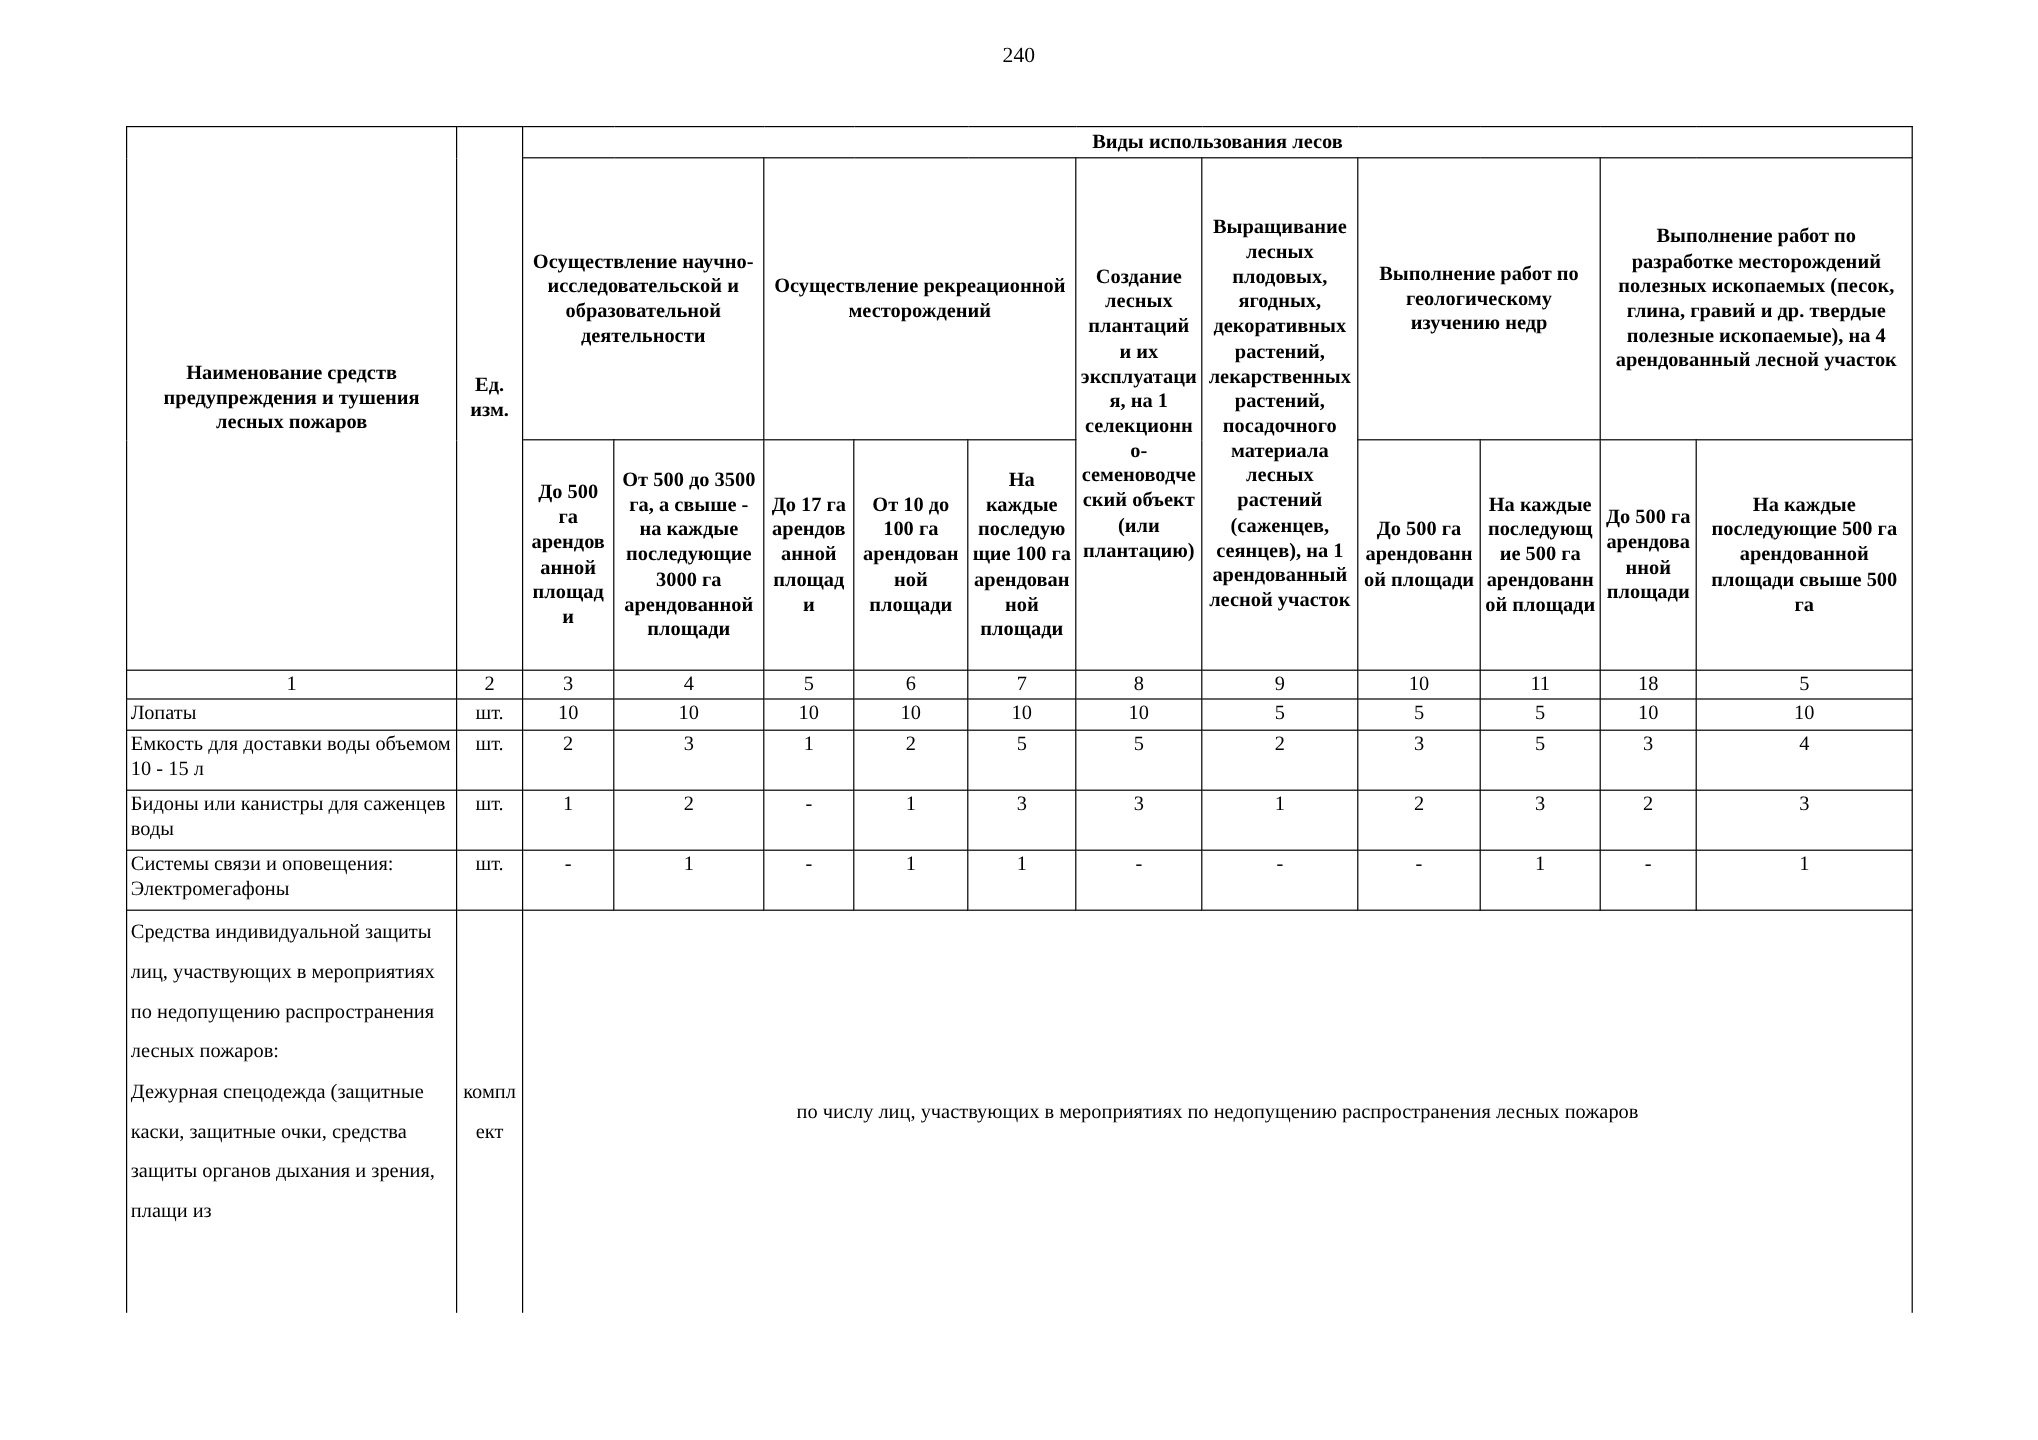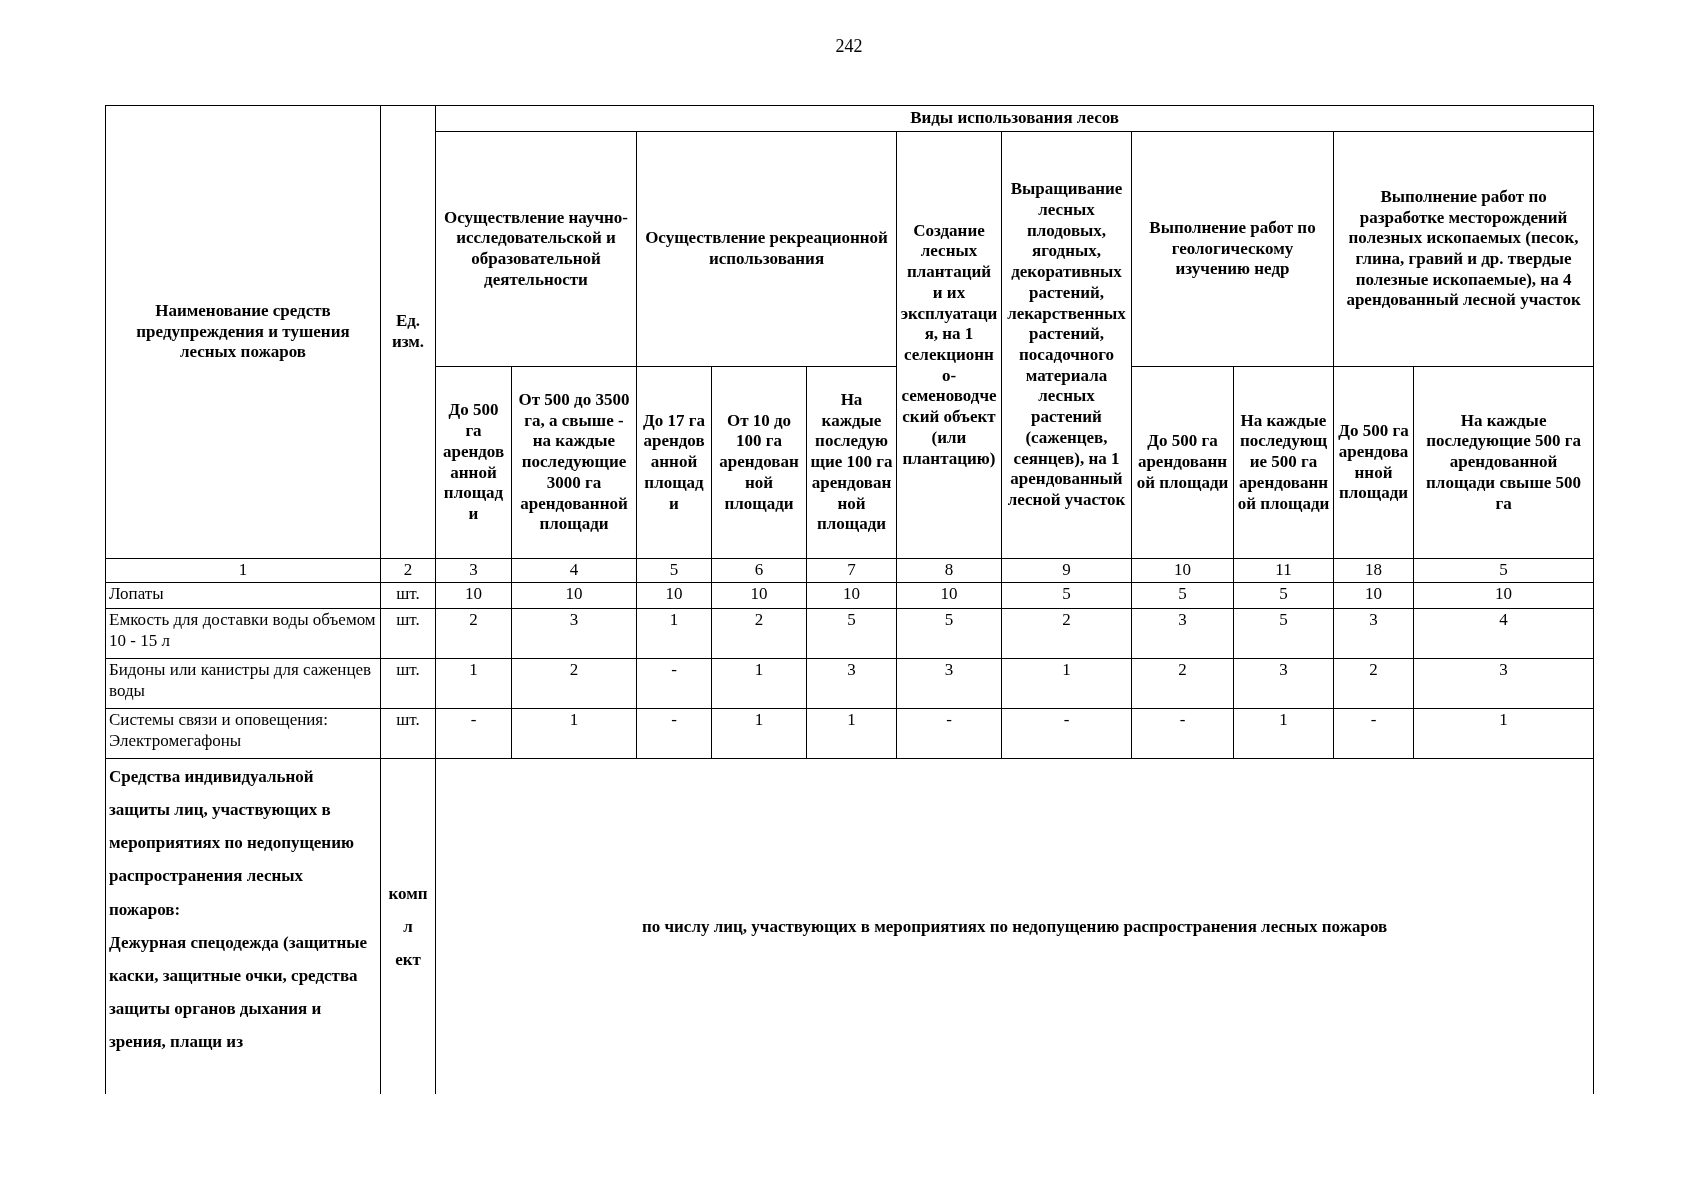--- a/index.html
+++ b/index.html
@@ -27,29 +27,29 @@
     word-wrap:break-word;
   }
   td.hc { vertical-align:middle; text-align:center;font-weight:bold; }
   td.name-cell { text-align:left; }
   tr.r-top   { height:26px; }
   tr.r-groups{ height:235px; }
   tr.r-subs  { height:192px; }
   tr.r-nums  { height:24px; }
   tr.r-d1 { height:26px; }
   tr.r-d2, tr.r-d3, tr.r-d4 { height:50px;font-family:Liberation Serif, serif; }
-  tr.r-last { height:335px;font-weight:bold; }
+  tr.r-last { height:335px; }
   tr.r-last td { border-bottom:none; line-height:1.95; }
   tr.r-last td.unit-cell, tr.r-last td.note-cell { vertical-align:middle; }
 </style>
 </head>
 <body>
 
 <div class="page-number-wrap">
-  <div class="page-number">242</div>
+  <div class="page-number">240</div>
 </div>
 
 <table class="tbl">
   <colgroup>
     <col style="width:275px">
       <col style="width:55px">
       <col style="width:76px">
     <col style="width:125px">
       <col style="width:75px">
       <col style="width:95px">
@@ -62,21 +62,21 @@
     <col style="width:180px">
   </colgroup>
   <tbody>
     <tr class="r-top">
       <td rowspan="3" class="hc">Наименование средств предупреждения и тушения лесных пожаров</td>
       <td rowspan="3" class="hc">Ед. изм.</td>
       <td colspan="11" class="hc">Виды использования лесов</td>
     </tr>
     <tr class="r-groups">
       <td colspan="2" class="hc">Осуществление научно-исследовательской и образовательной деятельности</td>
-      <td colspan="3" class="hc">Осуществление рекреационной использования</td>
+      <td colspan="3" class="hc">Осуществление рекреационной месторождений</td>
       <td rowspan="2" class="hc">Создание лесных плантаций и их эксплуатация, на 1 селекционно-семеноводческий объект (или плантацию)</td>
       <td rowspan="2" class="hc">Выращивание лесных плодовых, ягодных, декоративных растений, лекарственных растений, посадочного материала лесных растений (саженцев, сеянцев), на 1 арендованный лесной участок</td>
       <td colspan="2" class="hc">Выполнение работ по геологическому изучению недр</td>
       <td colspan="2" class="hc">Выполнение работ по разработке месторождений полезных ископаемых (песок, глина, гравий и др. твердые полезные ископаемые), на 4 арендованный лесной участок</td>
     </tr>
     <tr class="r-subs">
       <td class="hc">До 500 га арендованной площади</td>
       <td class="hc">От 500 до 3500 га, а свыше - на каждые последующие 3000 га арендованной площади</td>
       <td class="hc">До 17 га арендованной площади</td>
       <td class="hc">От 10 до 100 га арендованной площади</td>

